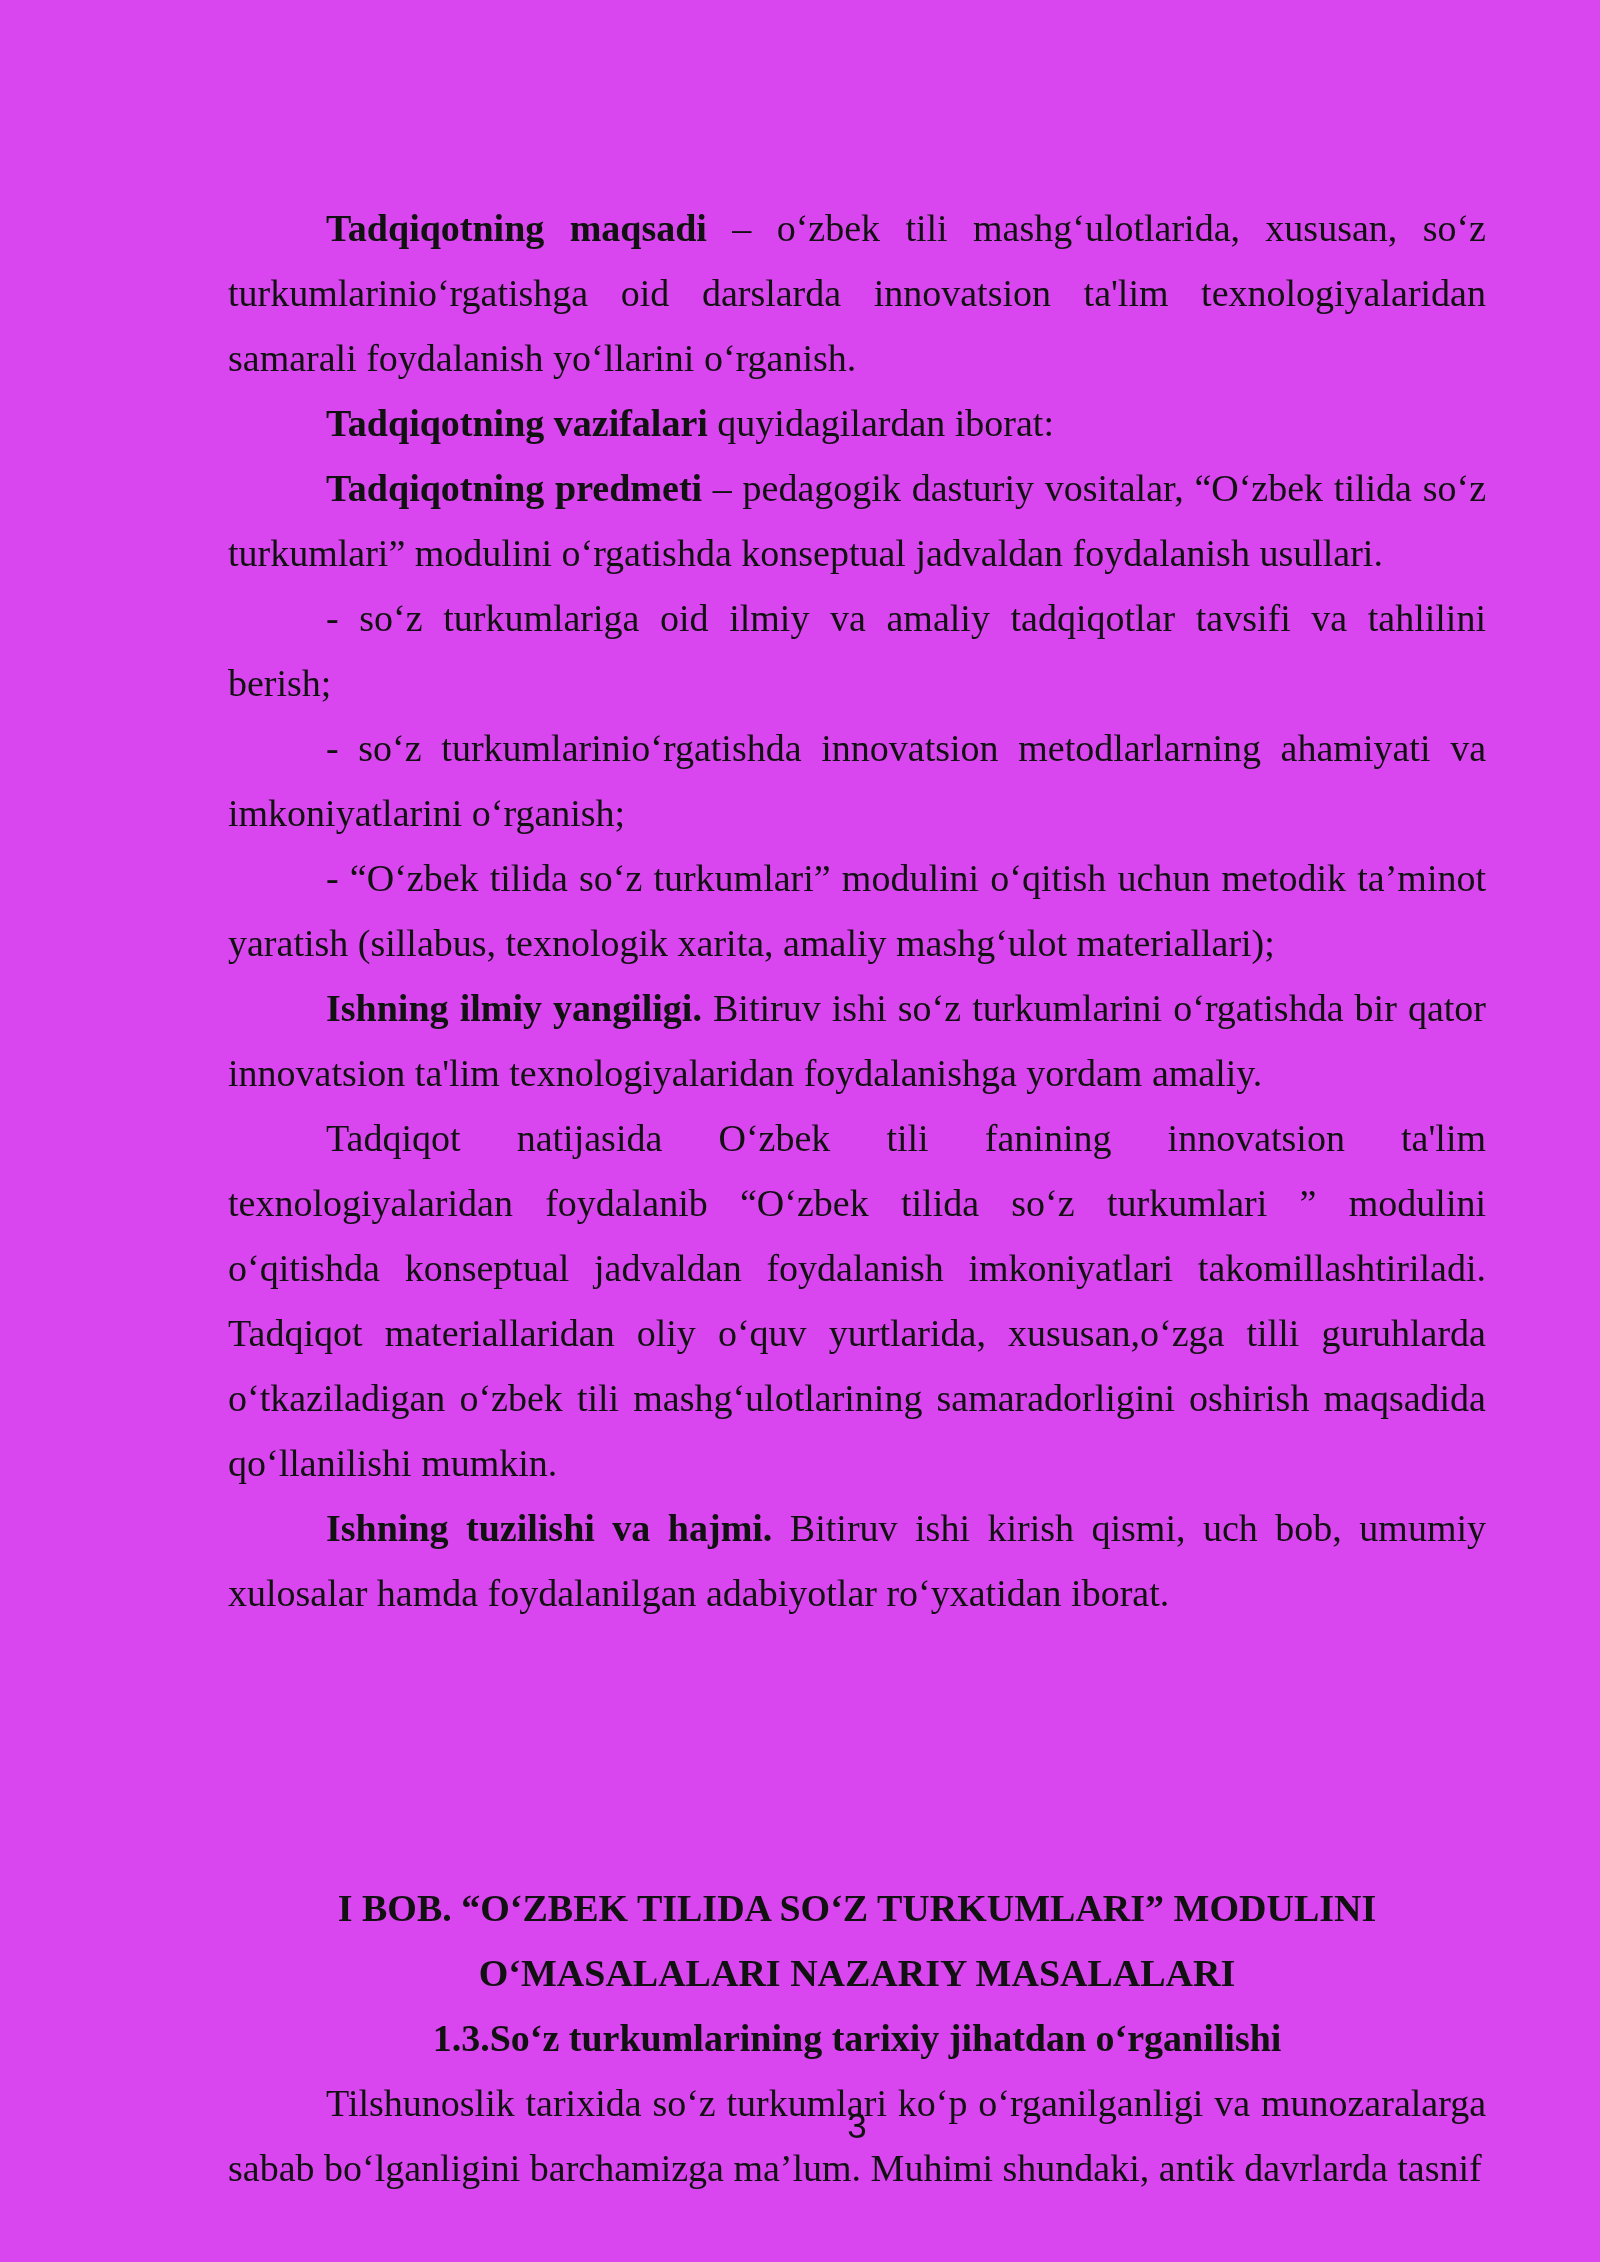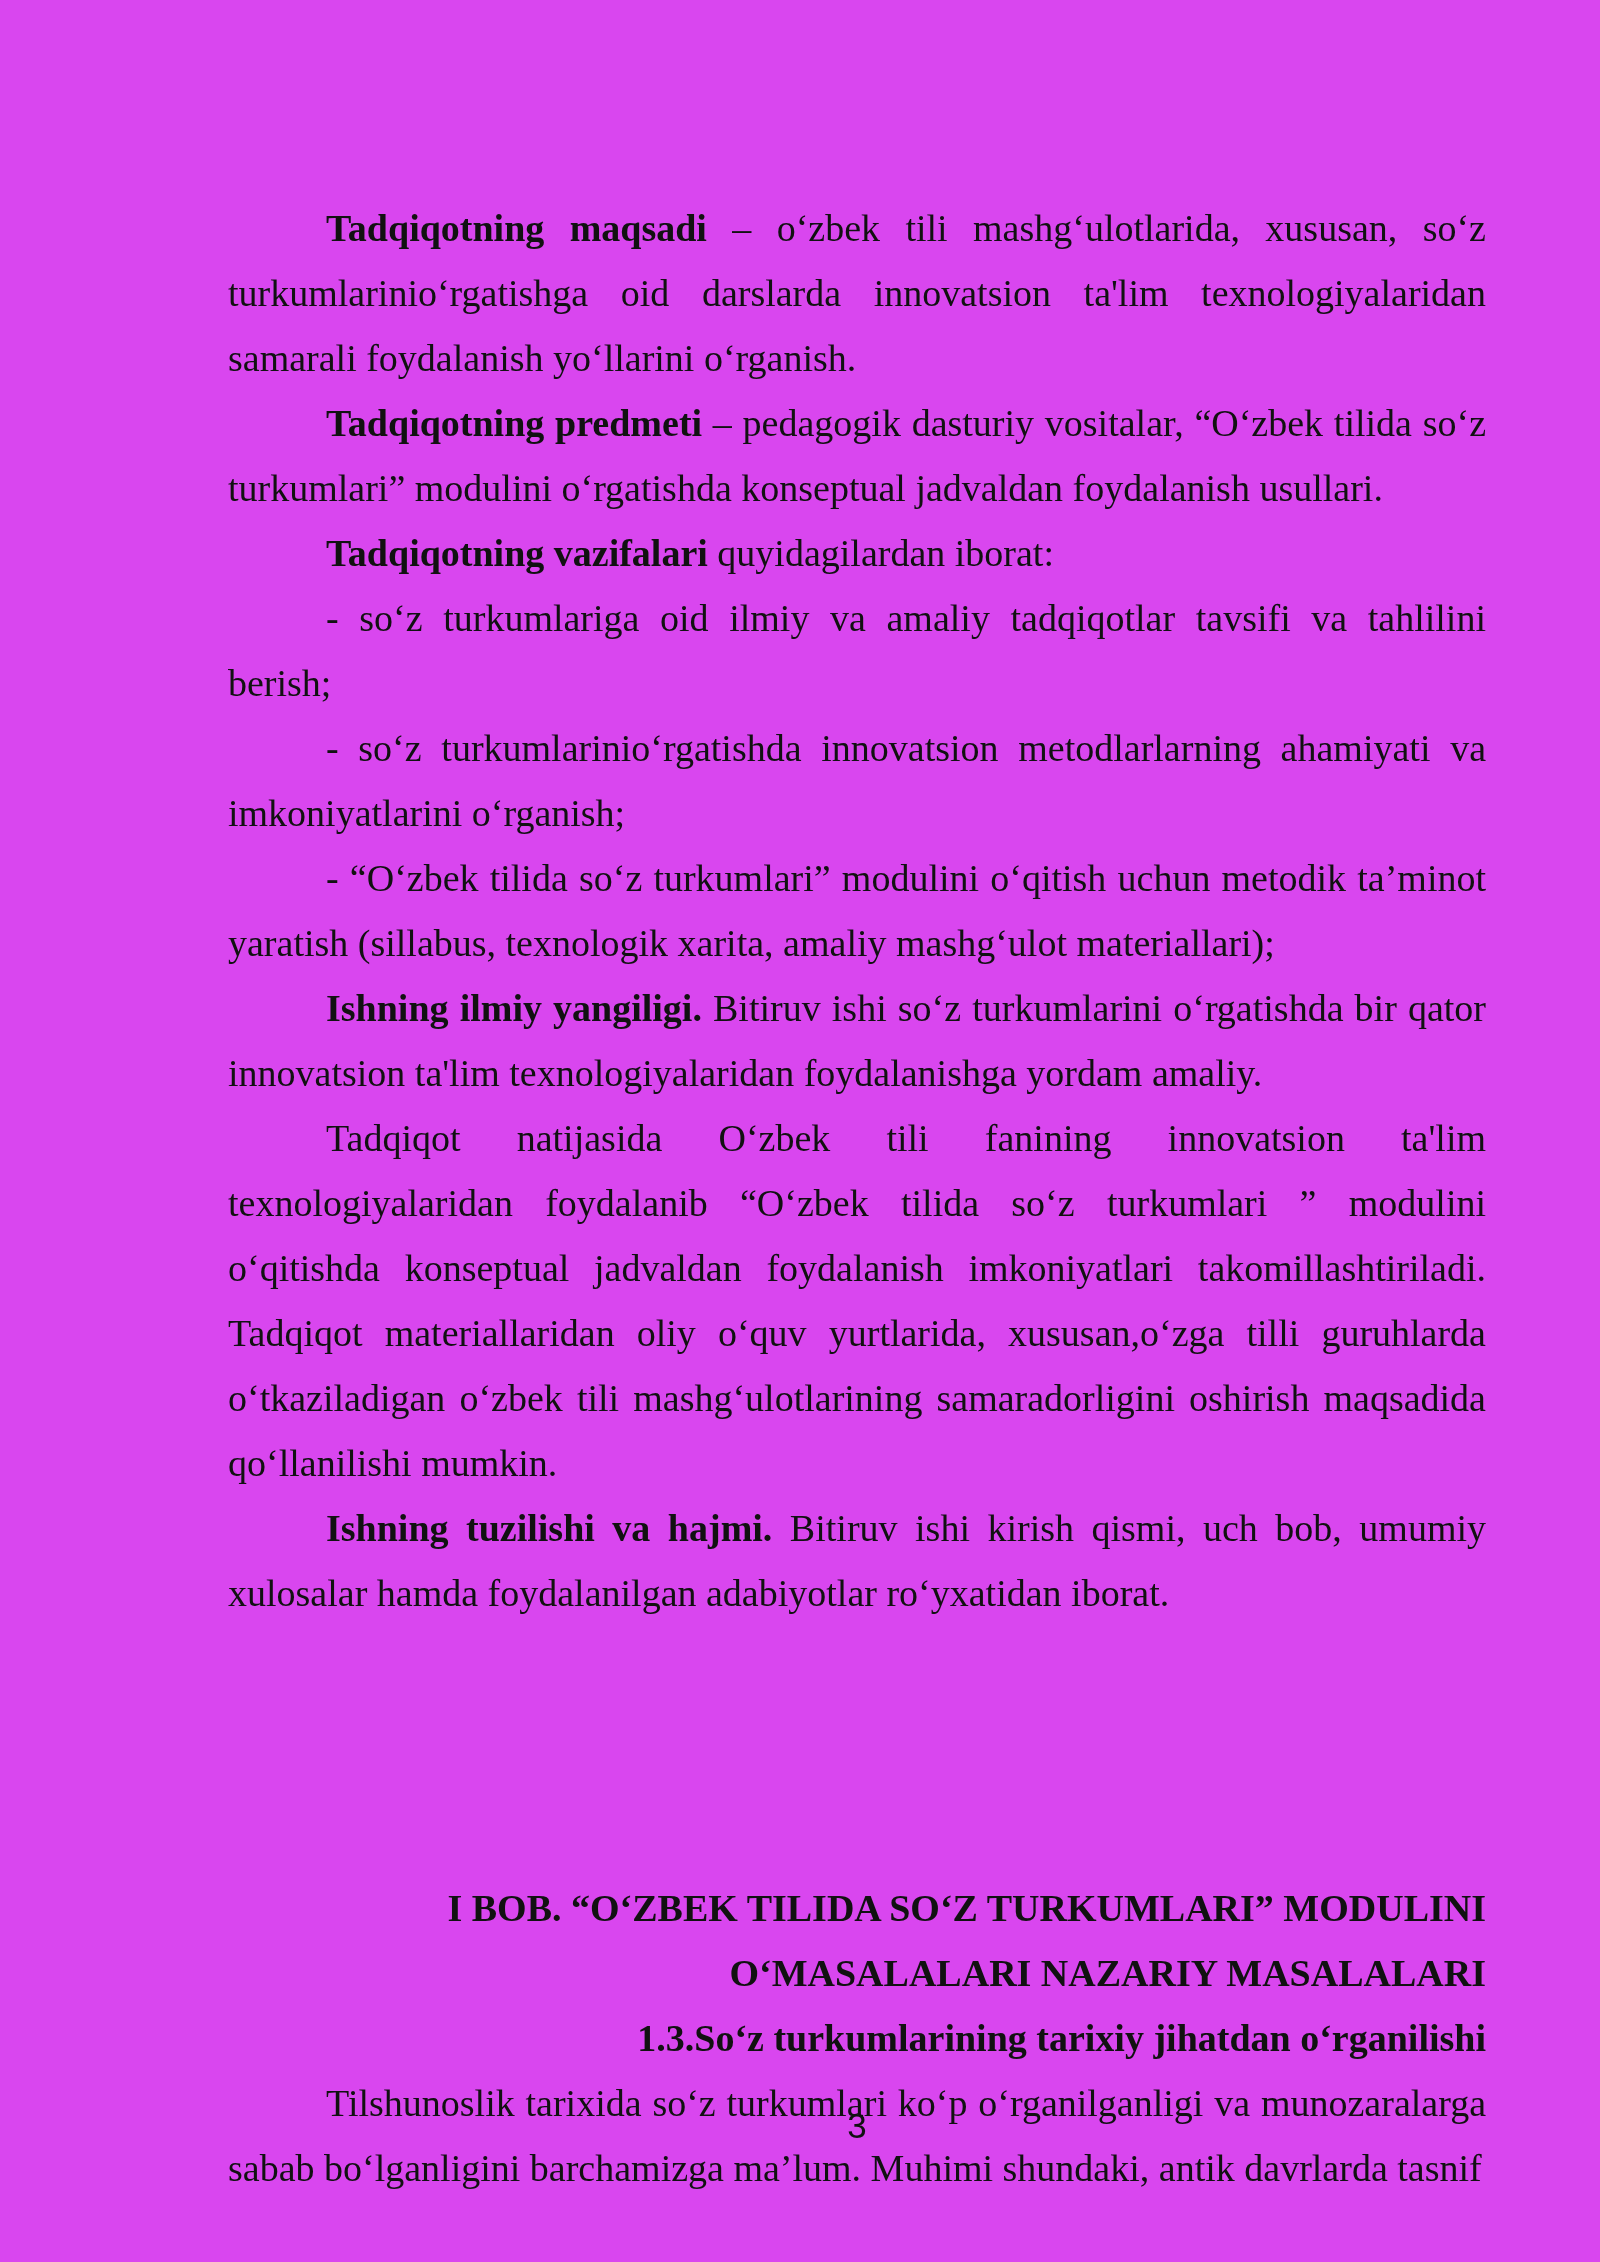--- a/index.html
+++ b/index.html
@@ -24,21 +24,21 @@
   }
   .para {
     margin: 0;
     font-size: 38px;
     line-height: 65px;
     text-align: justify;
     text-indent: 98px;
   }
   .para b { font-weight: bold; }
   .para.heading {
-    text-align: right;
+    text-align: center;
     text-indent: 0;
     font-weight: bold;
   }
   .para.gap-before {
     margin-top: 250px;
   }
   .page-number {
     position: absolute;
     top: 2102px;
     left: 228px;
@@ -49,22 +49,22 @@
     line-height: 48px;
     color: #111111;
   }
 </style>
 </head>
 <body>
 
 <div class="doc-page">
   <div class="text-block" id="text-block">
       <p class="para body"><b>Tadqiqotning maqsadi</b><span> – o‘zbek tili  mashg‘ulotlarida, xususan, so‘z turkumlarinio‘rgatishga oid darslarda innovatsion ta'lim texnologiyalaridan samarali foydalanish yo‘llarini o‘rganish.</span></p>
+      <p class="para body"><b>Tadqiqotning  vazifalari</b><span> quyidagilardan iborat:</span></p>
       <p class="para body"><b>Tadqiqotning  predmeti</b><span> – pedagogik dasturiy vositalar, “O‘zbek tilida so‘z turkumlari” modulini o‘rgatishda konseptual jadvaldan  foydalanish usullari.</span></p>
-      <p class="para body"><b>Tadqiqotning  vazifalari</b><span> quyidagilardan iborat:</span></p>
       <p class="para body"><span>- so‘z turkumlariga oid ilmiy va amaliy tadqiqotlar tavsifi va tahlilini berish;</span></p>
       <p class="para body"><span>- so‘z turkumlarinio‘rgatishda innovatsion metodlarlarning ahamiyati va imkoniyatlarini o‘rganish;</span></p>
       <p class="para body"><span>- “O‘zbek tilida so‘z turkumlari” modulini o‘qitish uchun metodik ta’minot yaratish (sillabus, texnologik xarita, amaliy mashg‘ulot materiallari);</span></p>
       <p class="para body"><b>Ishning ilmiy yangiligi.</b><span>  Bitiruv ishi so‘z turkumlarini o‘rgatishda bir qator innovatsion ta'lim texnologiyalaridan foydalanishga  yordam amaliy.</span></p>
       <p class="para body"><span>Tadqiqot natijasida O‘zbek tili fanining innovatsion ta'lim texnologiyalaridan foydalanib  “O‘zbek tilida so‘z turkumlari ” modulini o‘qitishda konseptual jadvaldan foydalanish imkoniyatlari takomillashtiriladi. Tadqiqot materiallaridan oliy o‘quv yurtlarida, xususan,o‘zga tilli guruhlarda o‘tkaziladigan o‘zbek tili mashg‘ulotlarining samaradorligini oshirish maqsadida qo‘llanilishi mumkin.</span></p>
       <p class="para body"><b>Ishning tuzilishi va hajmi.</b><span> Bitiruv ishi  kirish qismi,  uch bob, umumiy xulosalar hamda foydalanilgan adabiyotlar ro‘yxatidan iborat.</span></p>
       <p class="para heading gap-before"><b>I BOB. “O‘ZBEK TILIDA SO‘Z TURKUMLARI” MODULINI</b></p>
       <p class="para heading"><b>O‘MASALALARI NAZARIY MASALALARI</b></p>
       <p class="para heading"><b>1.3.So‘z turkumlarining tarixiy jihatdan o‘rganilishi</b></p>
       <p class="para body"><span>Tilshunoslik tarixida so‘z turkumlari ko‘p o‘rganilganligi va  munozaralarga sabab bo‘lganligini barchamizga ma’lum. Muhimi shundaki, antik davrlarda tasnif</span></p>

